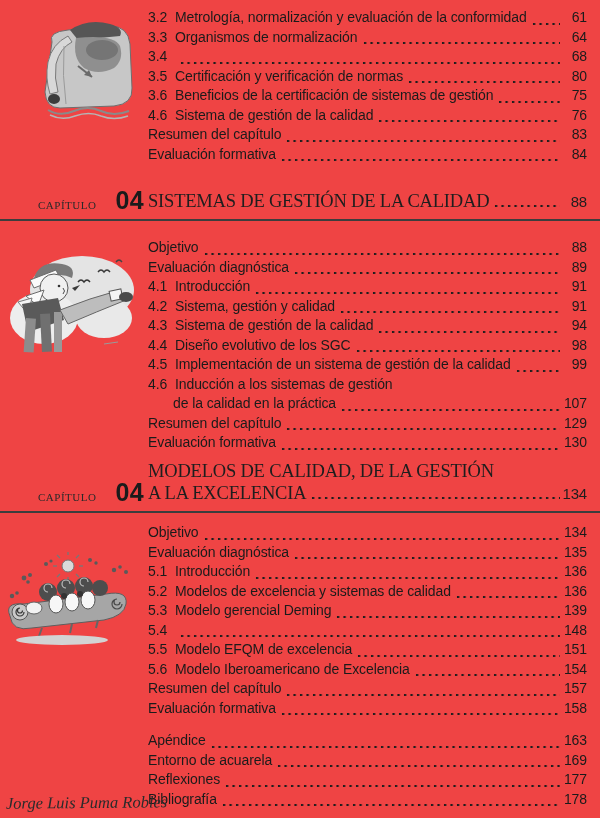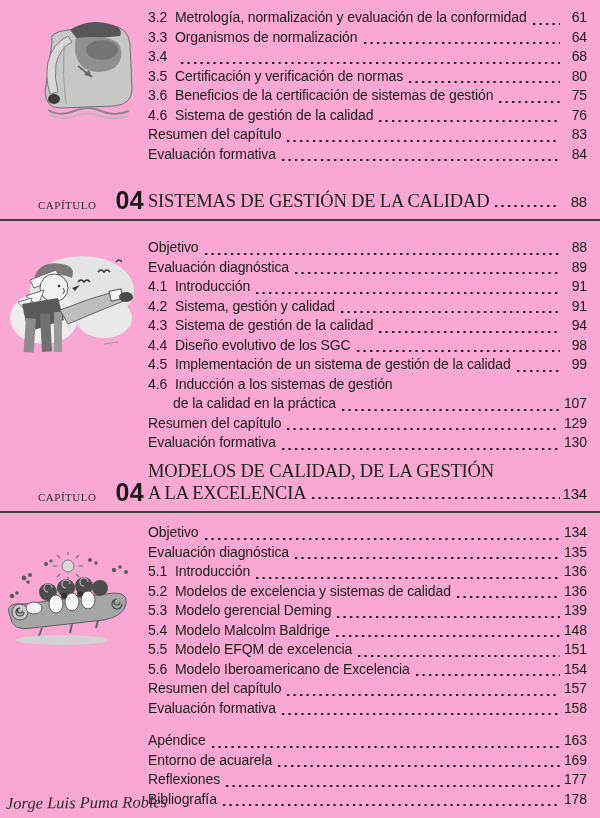--- a/index.html
+++ b/index.html
@@ -1,19 +1,19 @@
 <!DOCTYPE html>
 <html><head>
 <meta charset="utf-8">
 <style>
   * { margin:0; padding:0; box-sizing:border-box; }
   body { background:#ffffff; font-family:"Liberation Sans", sans-serif; }
   .page {
     position:relative; width:600px; height:818px;
-    background:#f9a8d4; color:#1b1b1b; overflow:hidden;
+    background:#ef4444; color:#1b1b1b; overflow:hidden;
   }
   
   .toc-block { position:absolute; left:148px; right:13px; }
   .toc-row {
     display:flex; align-items:baseline; height:19.5px;
     font-size:14px; letter-spacing:-0.1px; white-space:nowrap;
   }
   .num:not(:empty) { display:inline-block; width:27px; }
   .lbl { flex:0 0 auto; }
   .leader {
@@ -336,21 +336,20 @@
         <span class="pg">136</span>
       </div>
     <div class="toc-row">
         <span class="num">5.3</span>
         <span class="lbl">Modelo gerencial Deming</span>
         <span class="leader"></span>
         <span class="pg">139</span>
       </div>
     <div class="toc-row">
         <span class="num">5.4</span>
-        <span class="lbl">Modelo Malcolm Baldrige</span>
         <span class="leader"></span>
         <span class="pg">148</span>
       </div>
     <div class="toc-row">
         <span class="num">5.5</span>
         <span class="lbl">Modelo EFQM de excelencia</span>
         <span class="leader"></span>
         <span class="pg">151</span>
       </div>
     <div class="toc-row">

